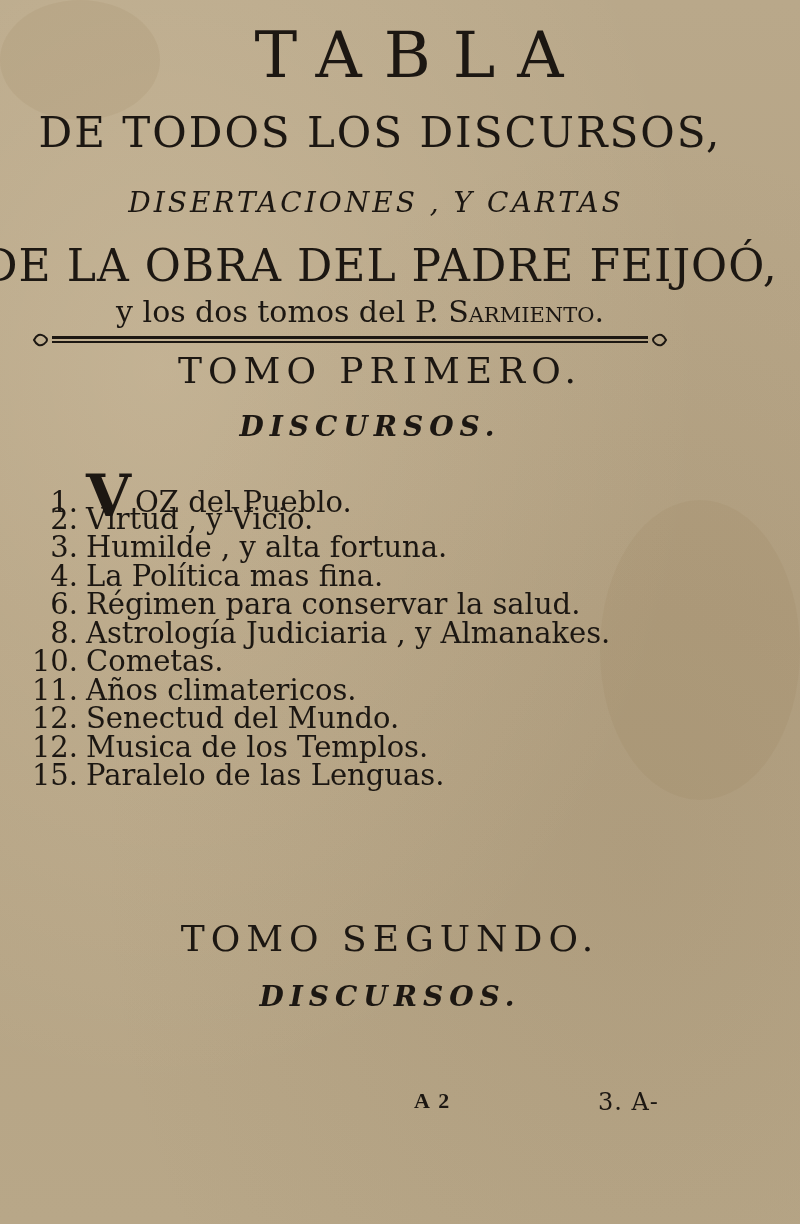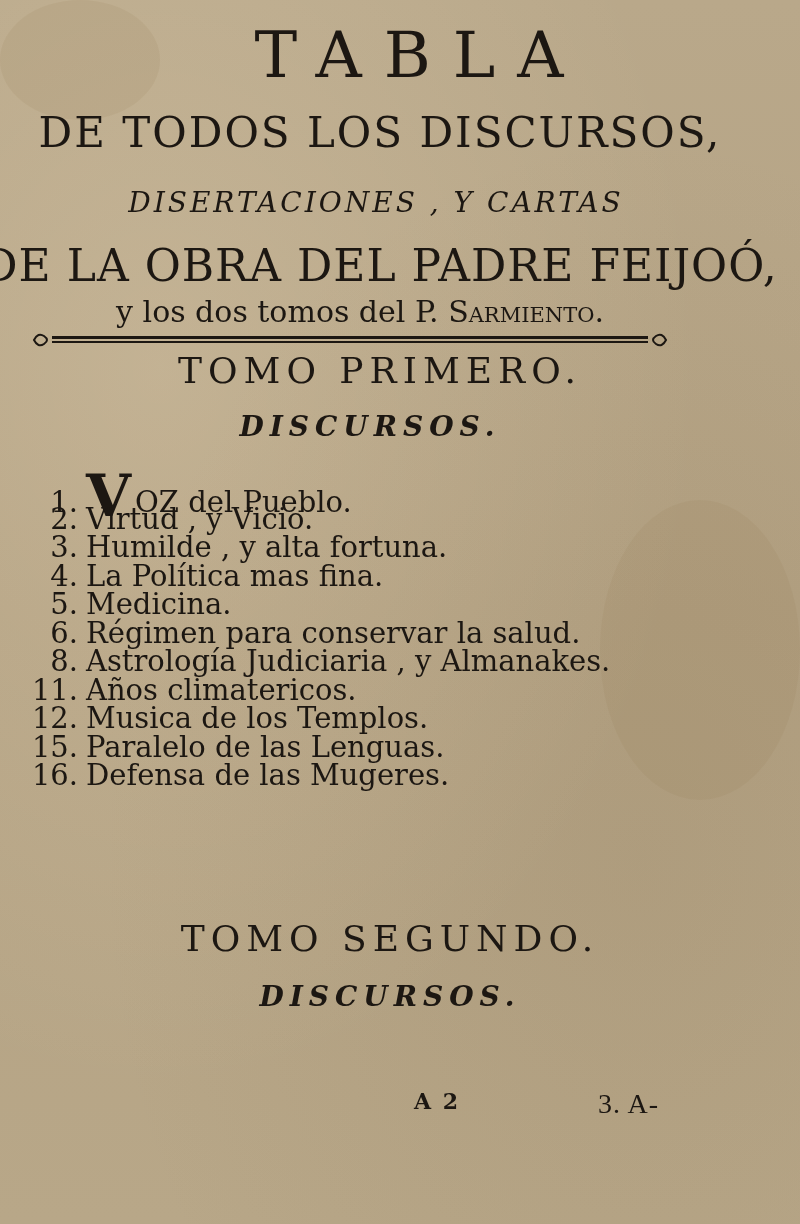--- a/index.html
+++ b/index.html
@@ -45,21 +45,21 @@
   .section-heading {
     font-size: 28px; font-style: italic; font-weight: bold; letter-spacing: 6px;
   }
 
   .list { position: absolute; left: 30px; font-size: 29px; line-height: 28.5px; }
   .list-item { position: relative; height: 28.5px; white-space: nowrap; }
   .list-item .num { display: inline-block; width: 48px; text-align: right; margin-right: 8px; }
   .dropcap { font-size: 58px; line-height: 40px; font-weight: bold; vertical-align: -4px; margin-right: 4px; }
 
   .signature { position: absolute; top: 1088px; font-size: 22px; font-weight: bold; letter-spacing: 2px; }
-  .catchword { position: absolute; top: 1088px; font-size: 28px; letter-spacing: 1px; font-family: Liberation Serif, serif; }
+  .catchword { position: absolute; top: 1088px; font-size: 24px; letter-spacing: 1px; }
 
   .stain { position: absolute; border-radius: 50%; background: rgba(150,120,80,0.12); }
 </style>
 </head>
 <body>
 
 <div class="page">
   <div class="stain" style="left:600px;top:500px;width:200px;height:300px;"></div>
   <div class="stain" style="left:0px;top:0px;width:160px;height:120px;"></div>
 
@@ -82,28 +82,28 @@
   <div class="center volume-heading" style="top:350px; left:-20px;">TOMO PRIMERO.</div>
   <div class="center section-heading" style="top:410px; left:-30px;">DISCURSOS.</div>
 
   <div class="list" style="top:476px;">
     <div class="list-item">
       <span class="num">1.</span><span class="dropcap">V</span><span>OZ del Pueblo.</span>
     </div>
     <div class="list-item"><span class="num">2.</span><span>Virtud , y Vicio.</span></div>
     <div class="list-item"><span class="num">3.</span><span>Humilde , y alta fortuna.</span></div>
     <div class="list-item"><span class="num">4.</span><span>La Política mas fina.</span></div>
-    <div class="list-item"><span class="num">5.</span><span>Medicina.</span></div>
     <div class="list-item"><span class="num">6.</span><span>Régimen para conservar la salud.</span></div>
     <div class="list-item"><span class="num">8.</span><span>Astrología Judiciaria , y Almanakes.</span></div>
+    <div class="list-item"><span class="num">10.</span><span>Cometas.</span></div>
     <div class="list-item"><span class="num">11.</span><span>Años climatericos.</span></div>
+    <div class="list-item"><span class="num">12.</span><span>Senectud del Mundo.</span></div>
     <div class="list-item"><span class="num">12.</span><span>Musica de los Templos.</span></div>
     <div class="list-item"><span class="num">15.</span><span>Paralelo de las Lenguas.</span></div>
-    <div class="list-item"><span class="num">16.</span><span>Defensa de las Mugeres.</span></div>
   </div>
 
   <div class="center volume-heading" style="top:918px; left:-10px;">TOMO SEGUNDO.</div>
   <div class="center section-heading" style="top:980px; left:-10px;">DISCURSOS.</div>
 
 
-  <div class="signature" style="left:414px;">A 2</div>
+  <div class="signature" style="left:414px;font-family:Liberation Serif, serif;">A 2</div>
   <div class="catchword" style="left:598px;">3. A-</div>
 </div>
 
 </body></html>

